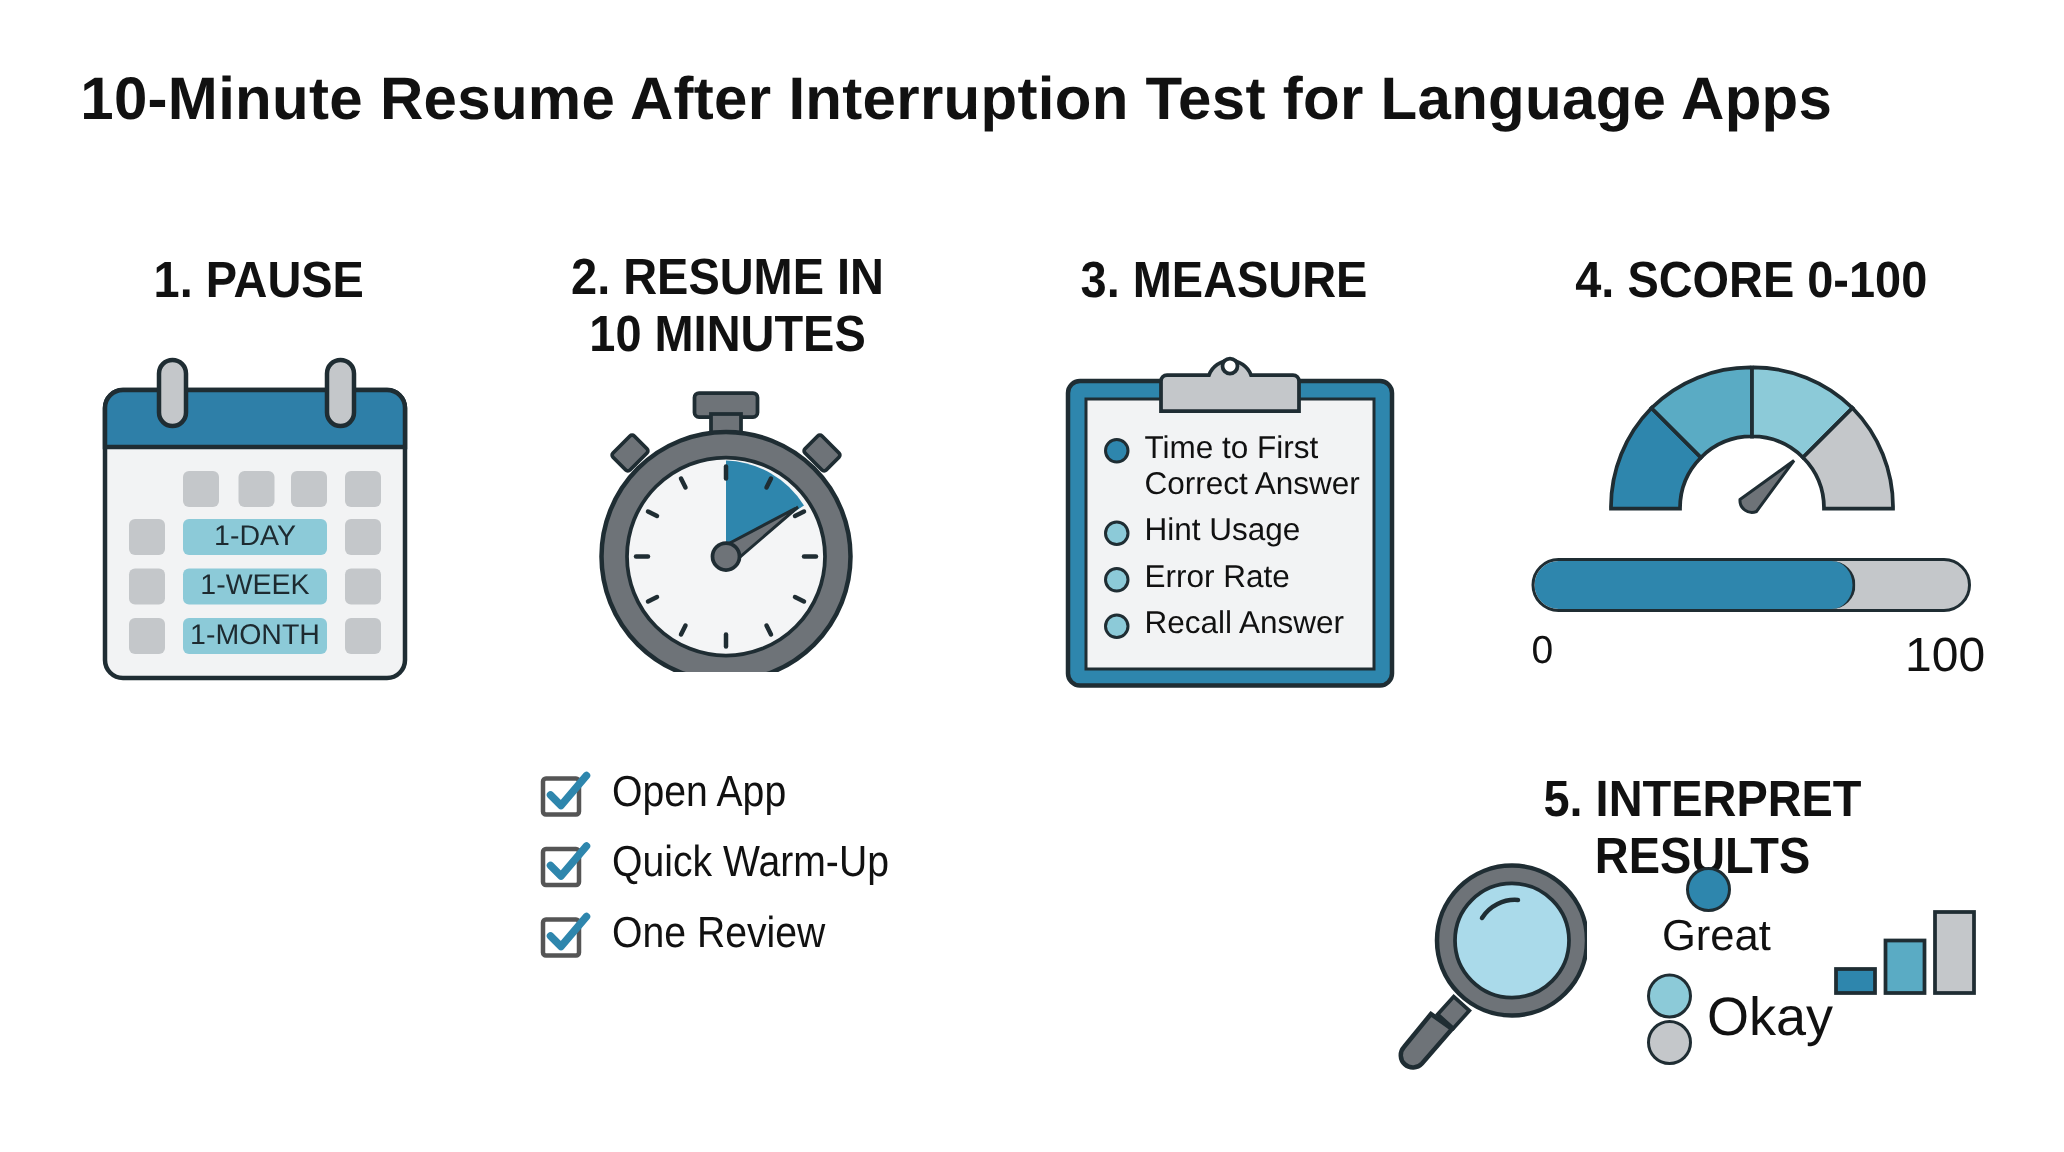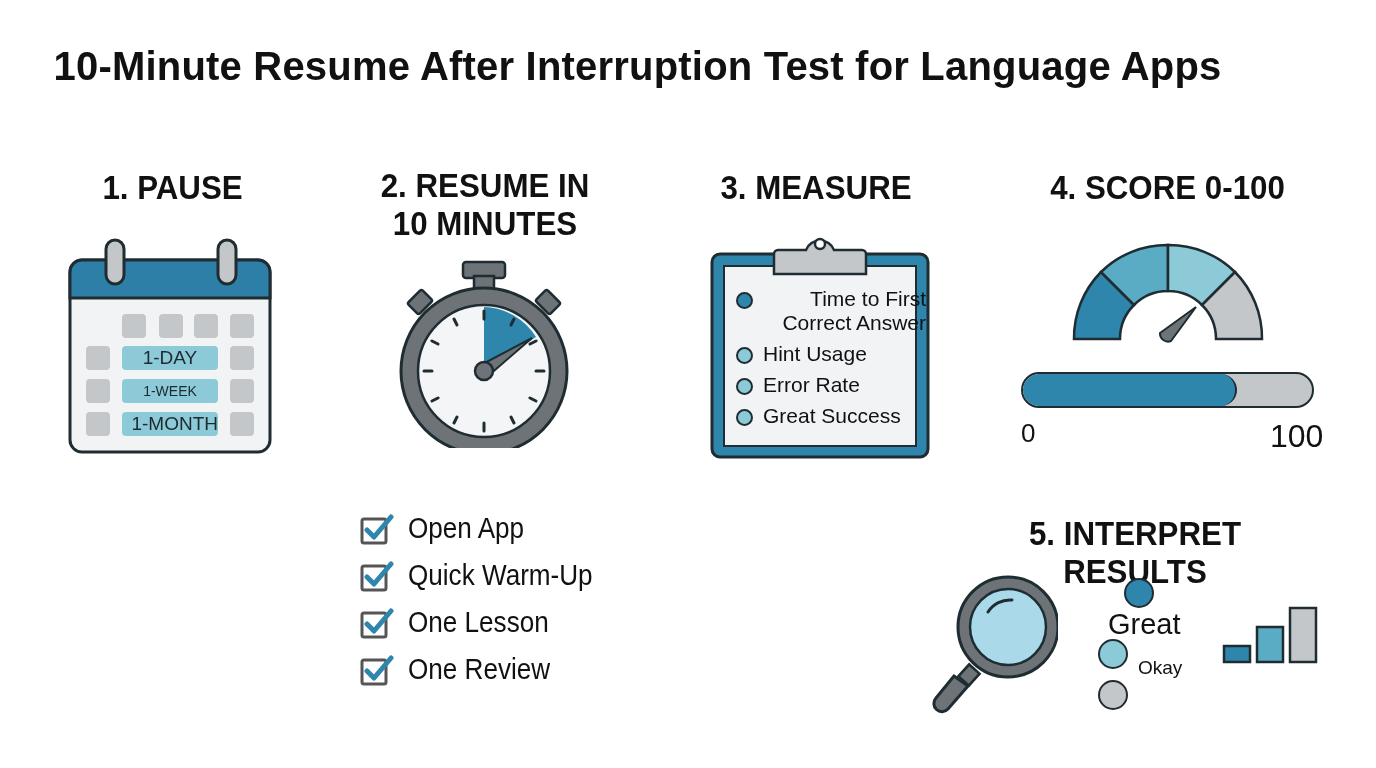--- a/index.html
+++ b/index.html
@@ -3,21 +3,21 @@
 <meta charset="utf-8">
 <style>
   html, body { margin:0; padding:0; background:#ffffff; }
   body { width:1376px; height:768px; position:relative; overflow:hidden; font-family:"Liberation Sans", "DejaVu Sans", sans-serif; color:#111; }
   .abs { position:absolute; }
   .title { left:0; width:1275px; top:44px; text-align:center; font-weight:700; font-size:40px; letter-spacing:0.2px; }
   .step-h { font-weight:700; font-size:34px; text-align:center; line-height:38px; transform:scaleX(0.92); }
   .lbl { font-family:"Liberation Sans Narrow","Liberation Sans",sans-serif; }
   .check-row { display:flex; align-items:center; height:47px; }
   .check-row span.text { font-size:29px; margin-left:14px; transform:scaleX(0.9); transform-origin:left center; white-space:nowrap; }
-  .metric { display:flex; align-items:flex-start; font-size:21px; line-height:24px; margin-bottom:7px;text-align:right; }
+  .metric { display:flex; align-items:flex-start; font-size:21px; line-height:24px; margin-bottom:7px; }
   .metric .dot { width:13px; height:13px; border-radius:50%; border:2px solid #1f2d33; margin:5px 10px 0 0; flex:none; }
   .legend-row { display:flex; align-items:center; position:absolute; }
   .legend-row .dot { width:26px; height:26px; border-radius:50%; border:2px solid #1f2d33; flex:none; }
   .legend-row .text { margin-left:10px; white-space:nowrap; }
 </style>
 </head>
 <body>
 
 <div class="abs title">10-Minute Resume After Interruption Test for Language Apps</div>
 
@@ -37,22 +37,22 @@
     <rect x="18" y="141" width="24" height="24" rx="4" fill="#c4c7ca"></rect>
     <rect x="162" y="141" width="24" height="24" rx="4" fill="#c4c7ca"></rect>
     <rect x="18" y="174" width="24" height="24" rx="4" fill="#c4c7ca"></rect>
     <rect x="162" y="174" width="24" height="24" rx="4" fill="#c4c7ca"></rect>
     <rect x="54" y="108" width="96" height="24" rx="4" fill="#8ccad8"></rect>
     <rect x="54" y="141" width="96" height="24" rx="4" fill="#8ccad8"></rect>
     <rect x="54" y="174" width="96" height="24" rx="4" fill="#8ccad8"></rect>
   </svg>
 </div>
 <div class="abs lbl" style="left:122px;top:346px;width:96px;height:37px;line-height:24px;text-align:center;font-size:19px;color:#1d2a30;">1-DAY</div>
-<div class="abs lbl" style="left:122px;top:379px;width:96px;height:24px;line-height:24px;text-align:center;font-size:14px;color:#1d2a30;">1-WEEK</div>
-<div class="abs lbl" style="left:122px;top:412px;width:96px;height:24px;line-height:24px;text-align:right;font-size:19px;color:#1d2a30;">1-MONTH</div>
+<div class="abs lbl" style="left:122px;top:379px;width:96px;height:24px;line-height:24px;text-align:center;font-size:19px;color:#1d2a30;">1-WEEK</div>
+<div class="abs lbl" style="left:122px;top:412px;width:96px;height:24px;line-height:24px;text-align:center;font-size:19px;color:#1d2a30;">1-MONTH</div>
 
 <div class="abs step-h" style="left:360px;width:250px;top:166px;">
   <div>2. RESUME IN</div>
   <div>10 MINUTES</div>
 </div>
 <div class="abs" style="left:396px;top:258px;width:176px;height:190px;">
   <svg width="176" height="190" viewBox="0 0 176 190">
     <rect x="67" y="4" width="42" height="16" rx="3" fill="#6e7378" stroke="#1f2d33" stroke-width="2.5"></rect>
     <rect x="78" y="18" width="20" height="14" fill="#6e7378" stroke="#1f2d33" stroke-width="2.5"></rect>
     <rect x="14" y="36" width="20" height="16" rx="2" transform="rotate(-45 24 44)" fill="#6e7378" stroke="#1f2d33" stroke-width="2.5"></rect>
@@ -91,27 +91,20 @@
         <rect x="2" y="6" width="24" height="24" rx="2" fill="none" stroke="#555" stroke-width="3"></rect>
         <path d="M7 17 L14 24 L31 4" fill="none" stroke="#2e86ad" stroke-width="5" stroke-linecap="round" stroke-linejoin="round"></path>
       </svg>
     <span class="text lbl">Quick Warm-Up</span>
   </div>
   <div class="check-row">
     <svg width="34" height="32" viewBox="0 0 34 32">
         <rect x="2" y="6" width="24" height="24" rx="2" fill="none" stroke="#555" stroke-width="3"></rect>
         <path d="M7 17 L14 24 L31 4" fill="none" stroke="#2e86ad" stroke-width="5" stroke-linecap="round" stroke-linejoin="round"></path>
       </svg>
-    <span class="text lbl">One Lesson</span>
-  </div>
-  <div class="check-row">
-    <svg width="34" height="32" viewBox="0 0 34 32">
-        <rect x="2" y="6" width="24" height="24" rx="2" fill="none" stroke="#555" stroke-width="3"></rect>
-        <path d="M7 17 L14 24 L31 4" fill="none" stroke="#2e86ad" stroke-width="5" stroke-linecap="round" stroke-linejoin="round"></path>
-      </svg>
     <span class="text lbl">One Review</span>
   </div>
 </div>
 
 <div class="abs step-h" style="left:700px;width:232px;top:168px;">3. MEASURE</div>
 <div class="abs" style="left:710px;top:228px;width:220px;height:232px;">
   <svg width="220" height="232" viewBox="0 0 220 232">
     <rect x="2" y="26" width="216" height="203" rx="8" fill="#2e86ad" stroke="#1f2d33" stroke-width="3"></rect>
     <rect x="14" y="38" width="192" height="180" fill="#f2f3f4" stroke="#1f2d33" stroke-width="2"></rect>
     <path d="M64 46 V26 a4 4 0 0 1 4 -4 H96 a15 15 0 0 1 28 0 H152 a4 4 0 0 1 4 4 V46 Z" fill="#c4c7ca" stroke="#1f2d33" stroke-width="2.5"></path>
@@ -126,21 +119,21 @@
   <div class="metric">
     <span class="dot" style="background:#8ccad8"></span>
     <span>Hint Usage</span>
   </div>
   <div class="metric">
     <span class="dot" style="background:#8ccad8"></span>
     <span>Error Rate</span>
   </div>
   <div class="metric">
     <span class="dot" style="background:#8ccad8"></span>
-    <span>Great Success</span>
+    <span>Recall Answer</span>
   </div>
 </div>
 
 <div class="abs step-h" style="left:1030px;width:275px;top:168px;">4. SCORE 0-100</div>
 <div class="abs" style="left:1070px;top:241px;width:196px;height:110px;">
   <svg width="196" height="110" viewBox="0 0 196 110">
     <path d="M4 98 A94 94 0 0 1 31 31 L64 64 A48 48 0 0 0 50 98 Z" fill="#2e86ad" stroke="#1f2d33" stroke-width="2.5"></path>
     <path d="M31 31 A94 94 0 0 1 98 4 L98 50 A48 48 0 0 0 64 64 Z" fill="#5aabc4" stroke="#1f2d33" stroke-width="2.5"></path>
     <path d="M98 4 A94 94 0 0 1 165 31 L132 64 A48 48 0 0 0 98 50 Z" fill="#8ccad8" stroke="#1f2d33" stroke-width="2.5"></path>
     <path d="M165 31 A94 94 0 0 1 192 98 L146 98 A48 48 0 0 0 132 64 Z" fill="#c4c7ca" stroke="#1f2d33" stroke-width="2.5"></path>
@@ -162,21 +155,21 @@
     <circle cx="80" cy="55" r="38" fill="#aadaea" stroke="#1f2d33" stroke-width="2.5"></circle>
     <path d="M60 40 A26 26 0 0 1 84 28" fill="none" stroke="#1f2d33" stroke-width="3" stroke-linecap="round"></path>
   </svg>
 </div>
 <div class="legend-row lbl" style="left:1098px;top:578px;flex-direction:column;">
   <span class="dot" style="background:#2e86ad"></span>
   <span class="text" style="font-size:29px;">Great</span>
 </div>
 <div class="legend-row lbl" style="left:1098px;top:629px;">
   <span class="dot" style="background:#8ccad8"></span>
-  <span class="text" style="font-size:19px;margin-top:28px;">Okay</span>
+  <span class="text" style="font-size:36px;margin-top:28px;">Okay</span>
 </div>
 <div class="legend-row lbl" style="left:1098px;top:680px;">
   <span class="dot" style="background:#c4c7ca"></span>
 </div>
 <div class="abs" style="left:1222px;top:606px;width:96px;height:58px;">
   <svg width="96" height="58" viewBox="0 0 96 58">
     <rect x="2" y="40" width="26" height="16" fill="#2e86ad" stroke="#1f2d33" stroke-width="2.5"></rect>
     <rect x="35" y="21" width="26" height="35" fill="#5aabc4" stroke="#1f2d33" stroke-width="2.5"></rect>
     <rect x="68" y="2" width="26" height="54" fill="#c4c7ca" stroke="#1f2d33" stroke-width="2.5"></rect>
   </svg>

